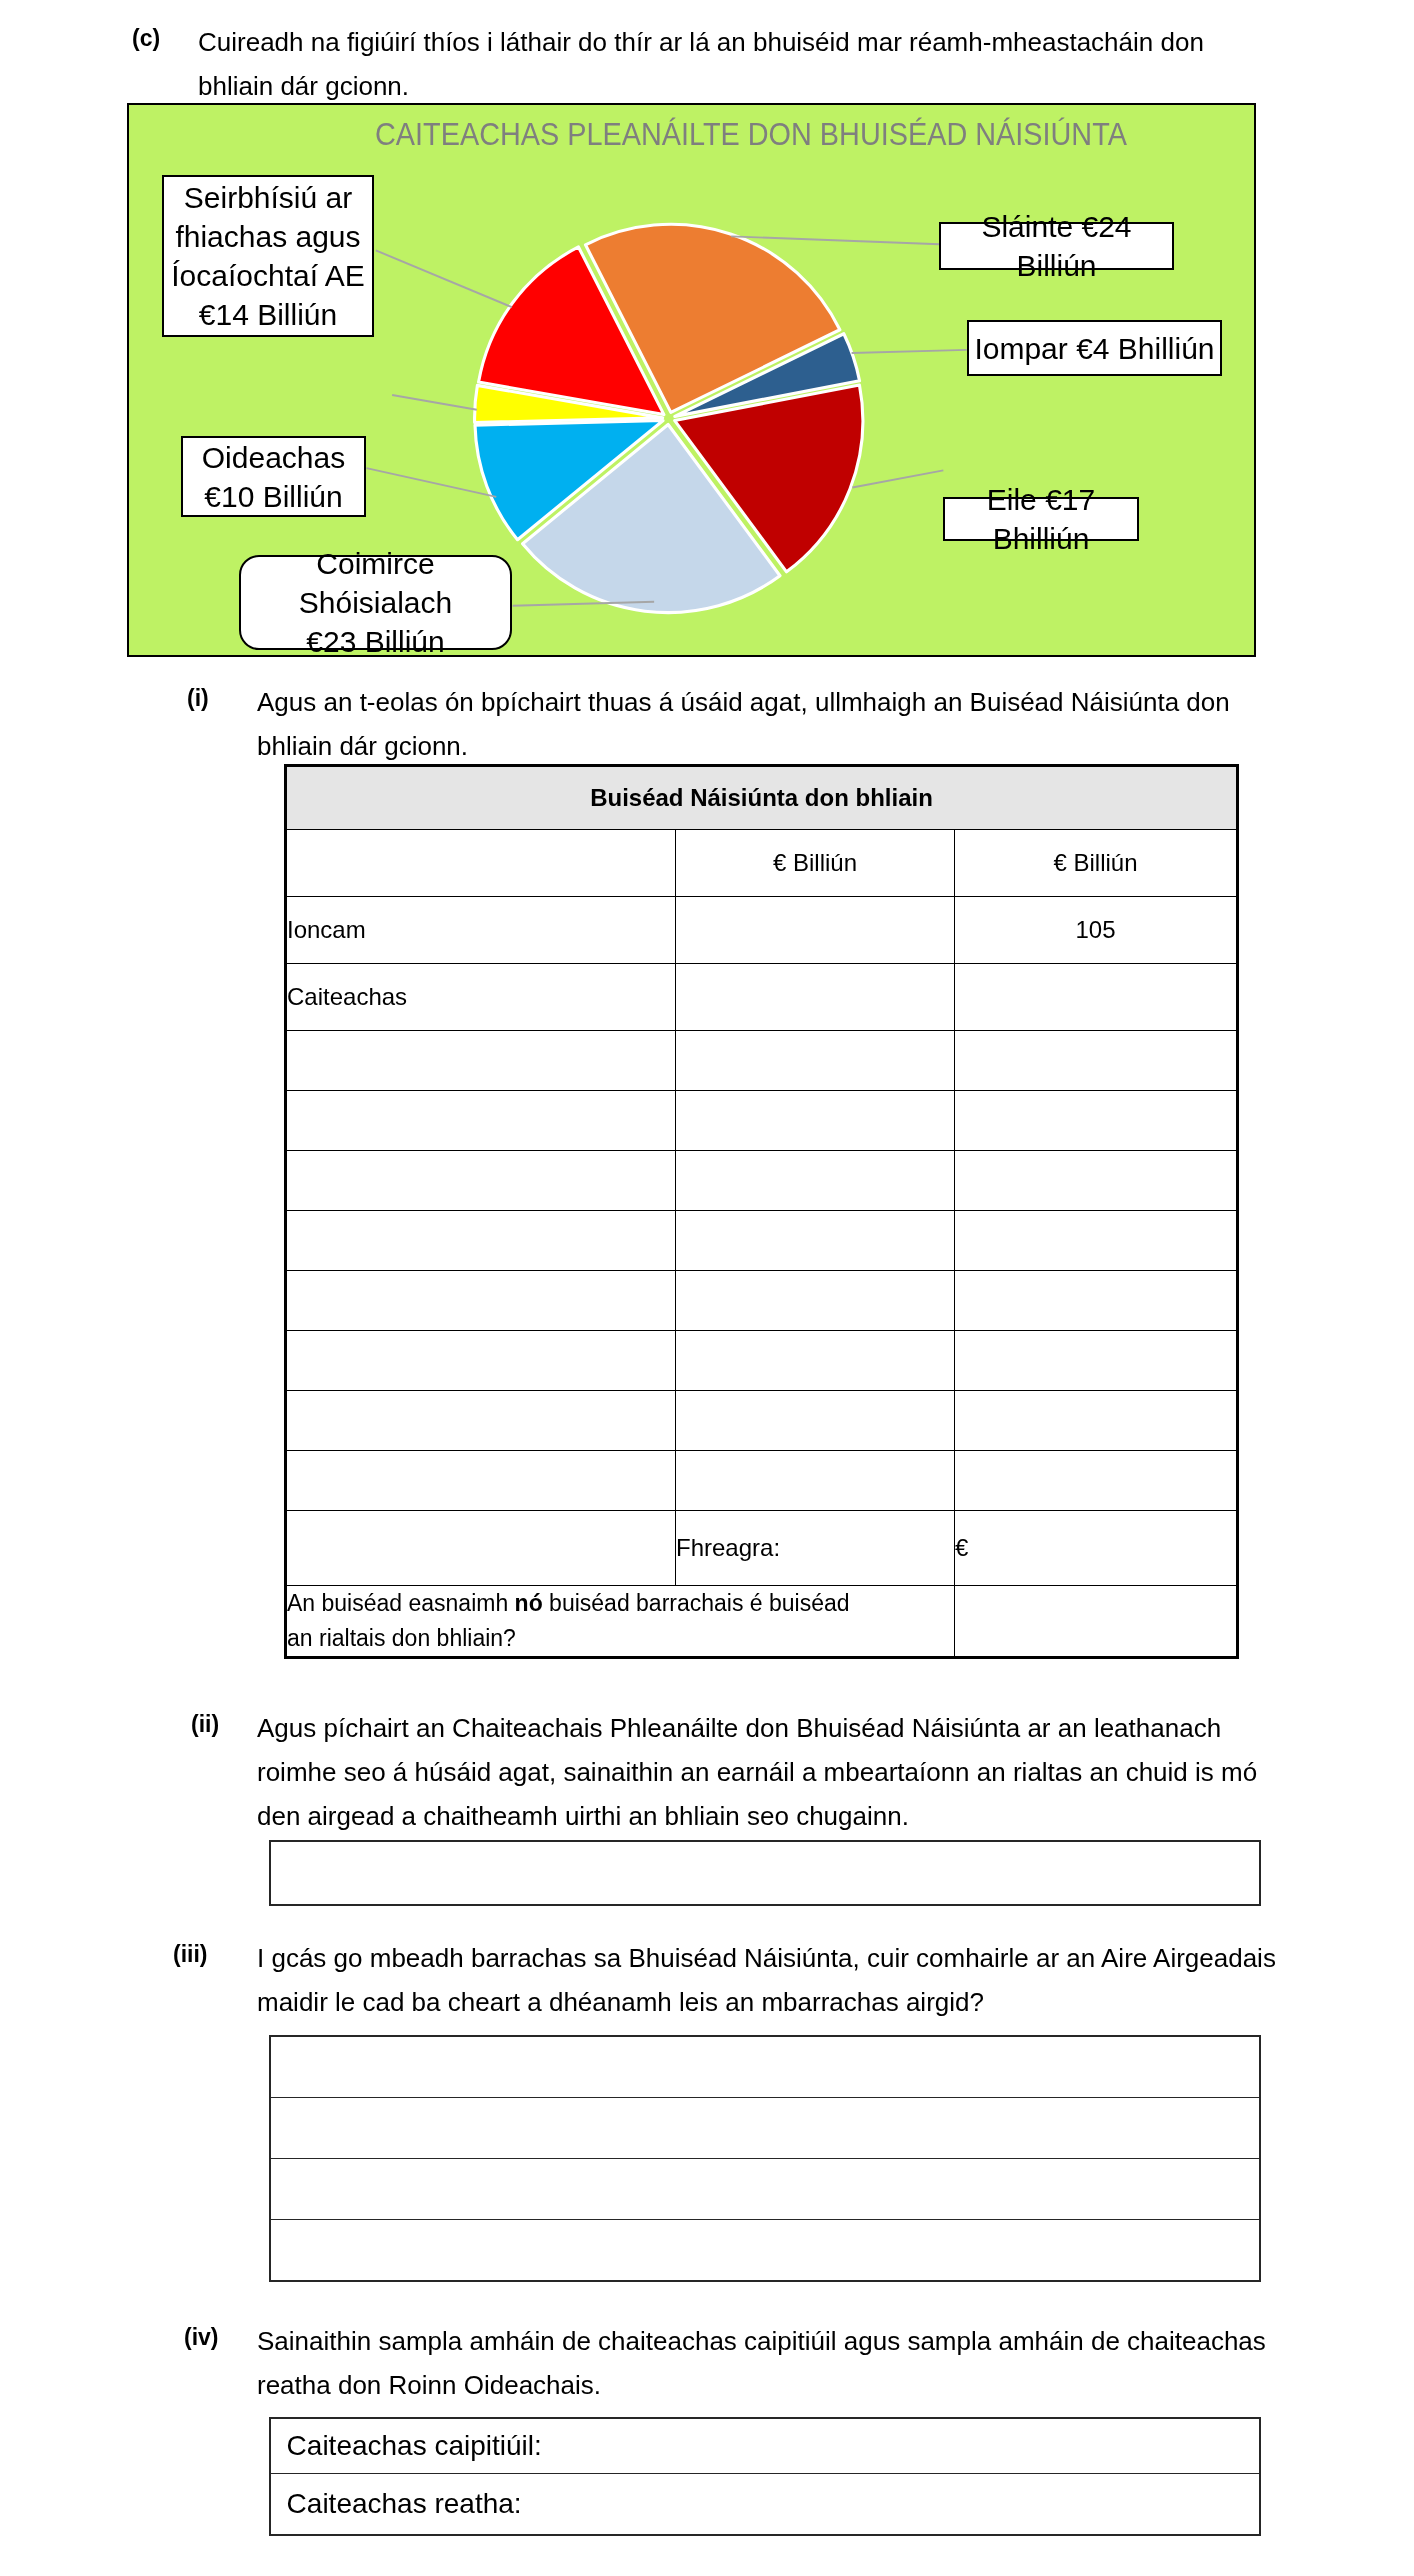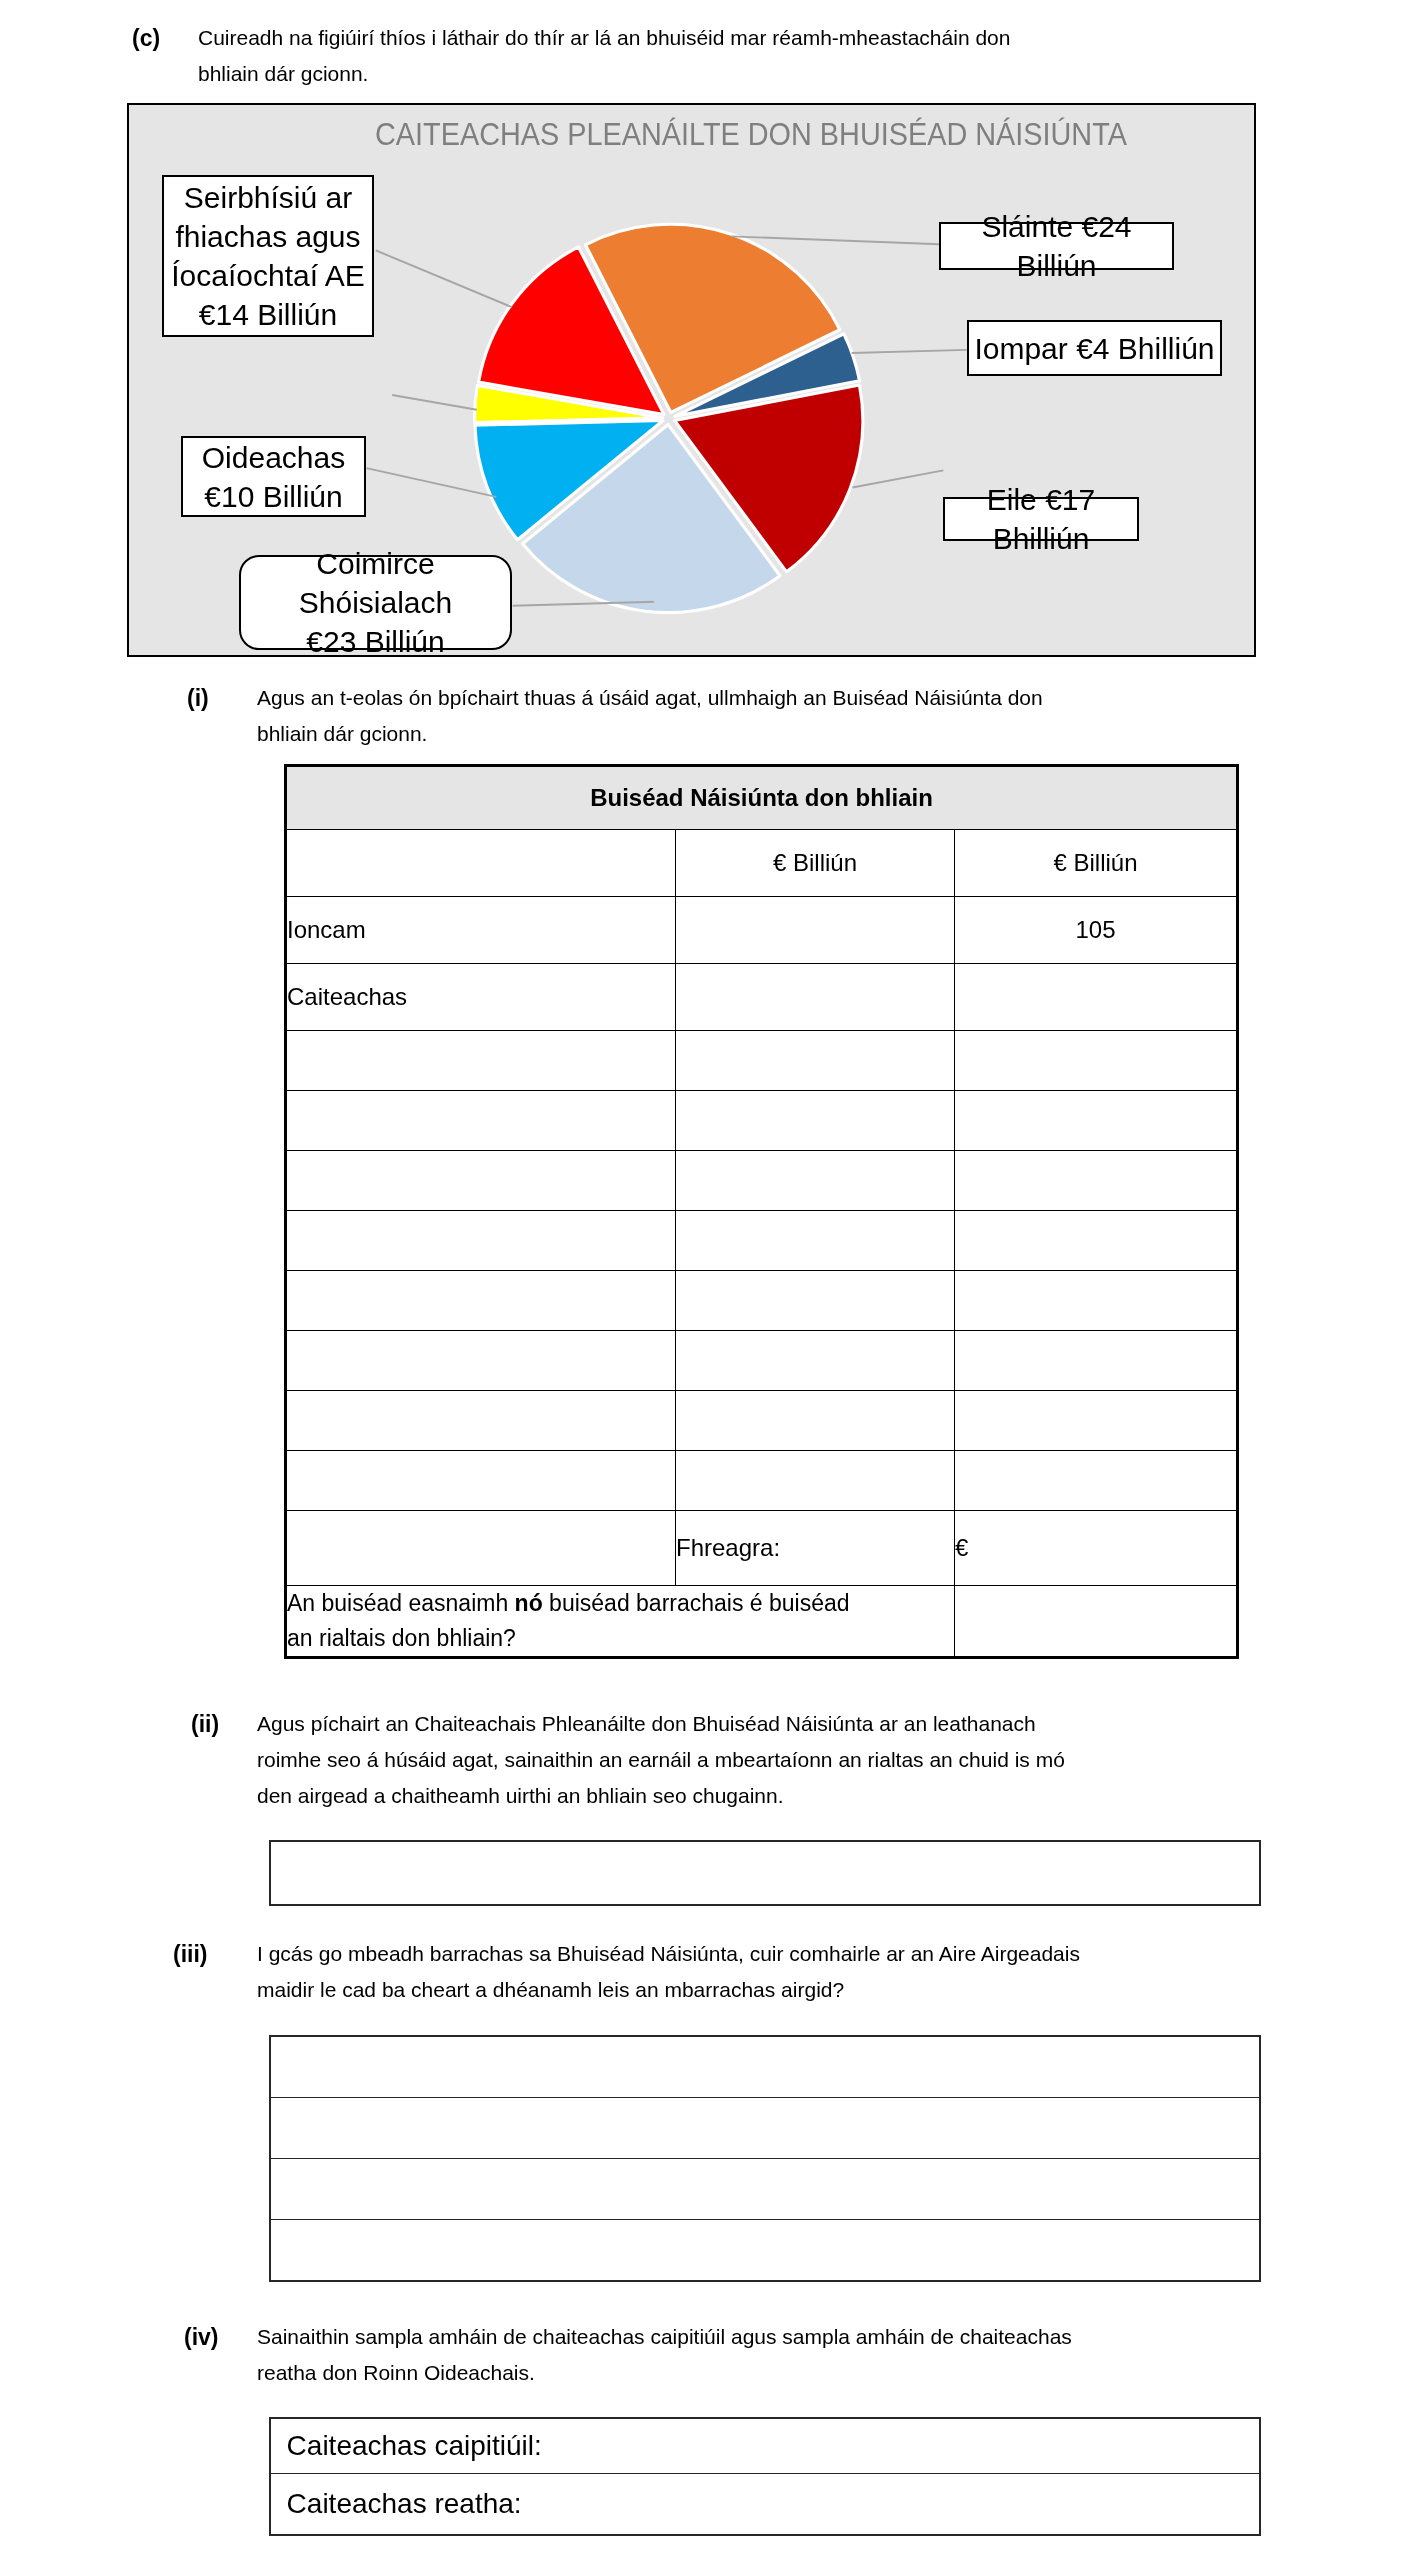--- a/index.html
+++ b/index.html
@@ -14,31 +14,31 @@
   }
   .plabel{
     position:absolute;
     font-size:23px;
     line-height:36px;
     font-weight:bold;
     white-space:pre-line;
   }
   .ptext{
     position:absolute;
-    font-size:21px;
-    line-height:36px;
+    font-size:26px;
+    line-height:44px;
     white-space:pre-line;
   }
   
   .chart-box{
     position:absolute;
     left:127px; top:103px;
     width:1125px; height:550px;
     border:2.3px solid #000;
-    background:#e5e5e5;
+    background:#bef264;
   }
   .chart-title{
     position:absolute;
     left:246px; top:12.4px;
     font-size:31px;
     color:#7F7F7F;
     white-space:nowrap;
     transform:scaleX(0.93);
     transform-origin:left top;
   }

